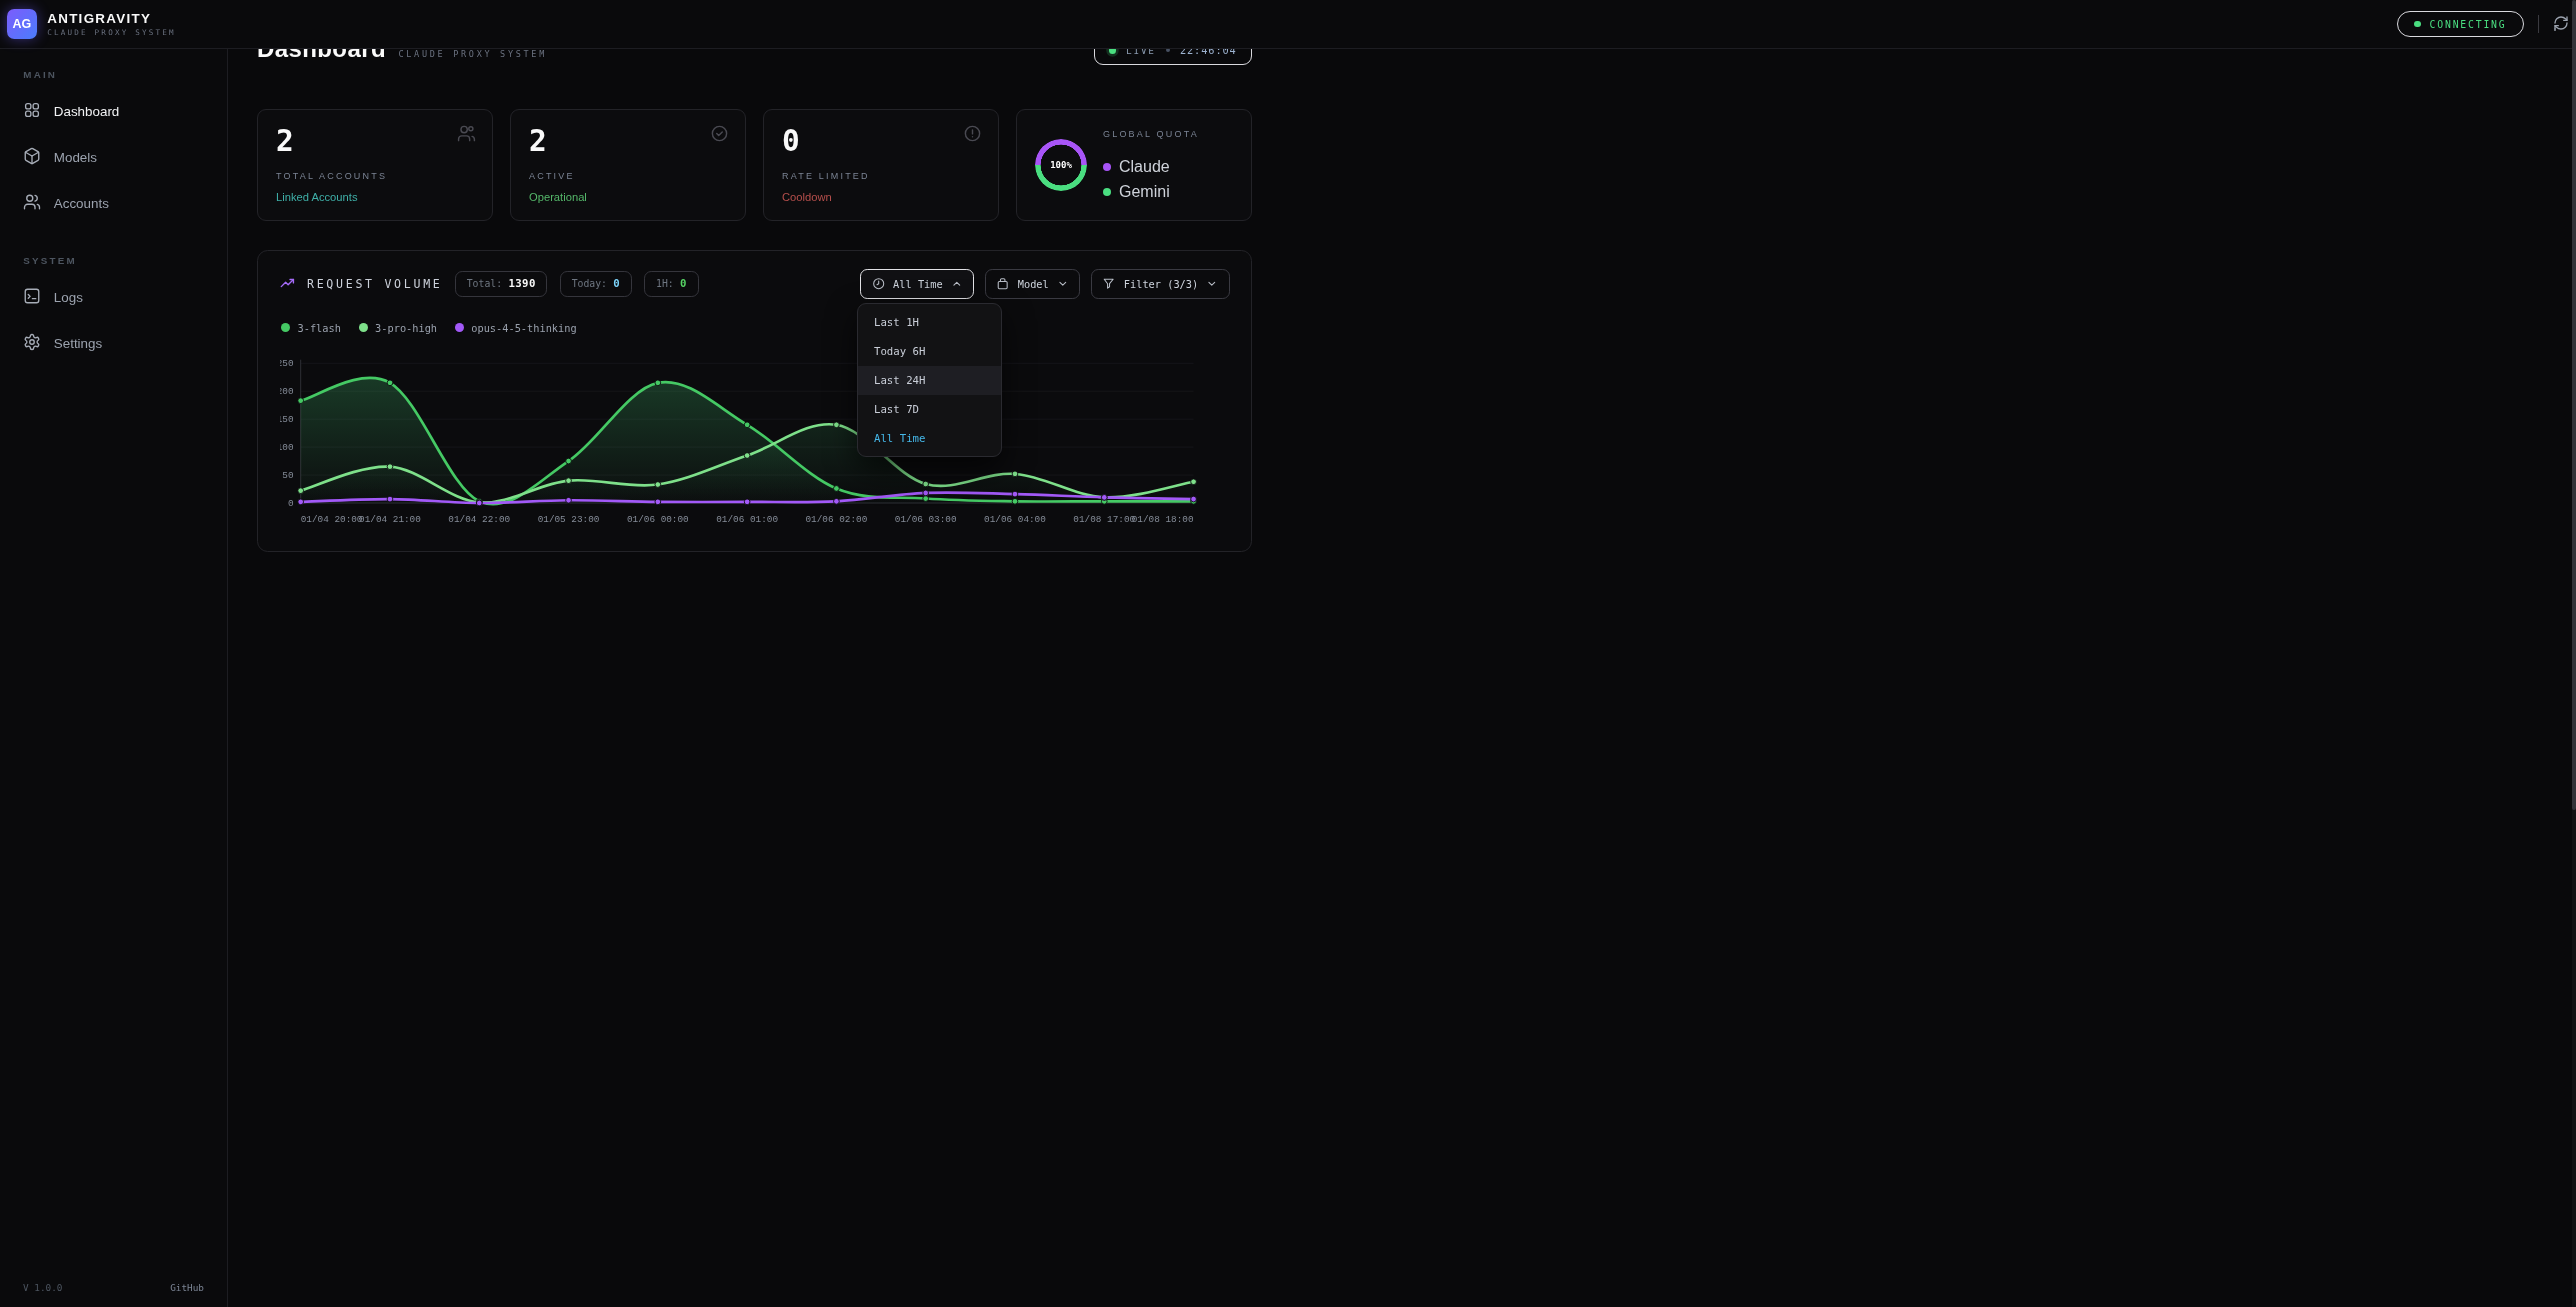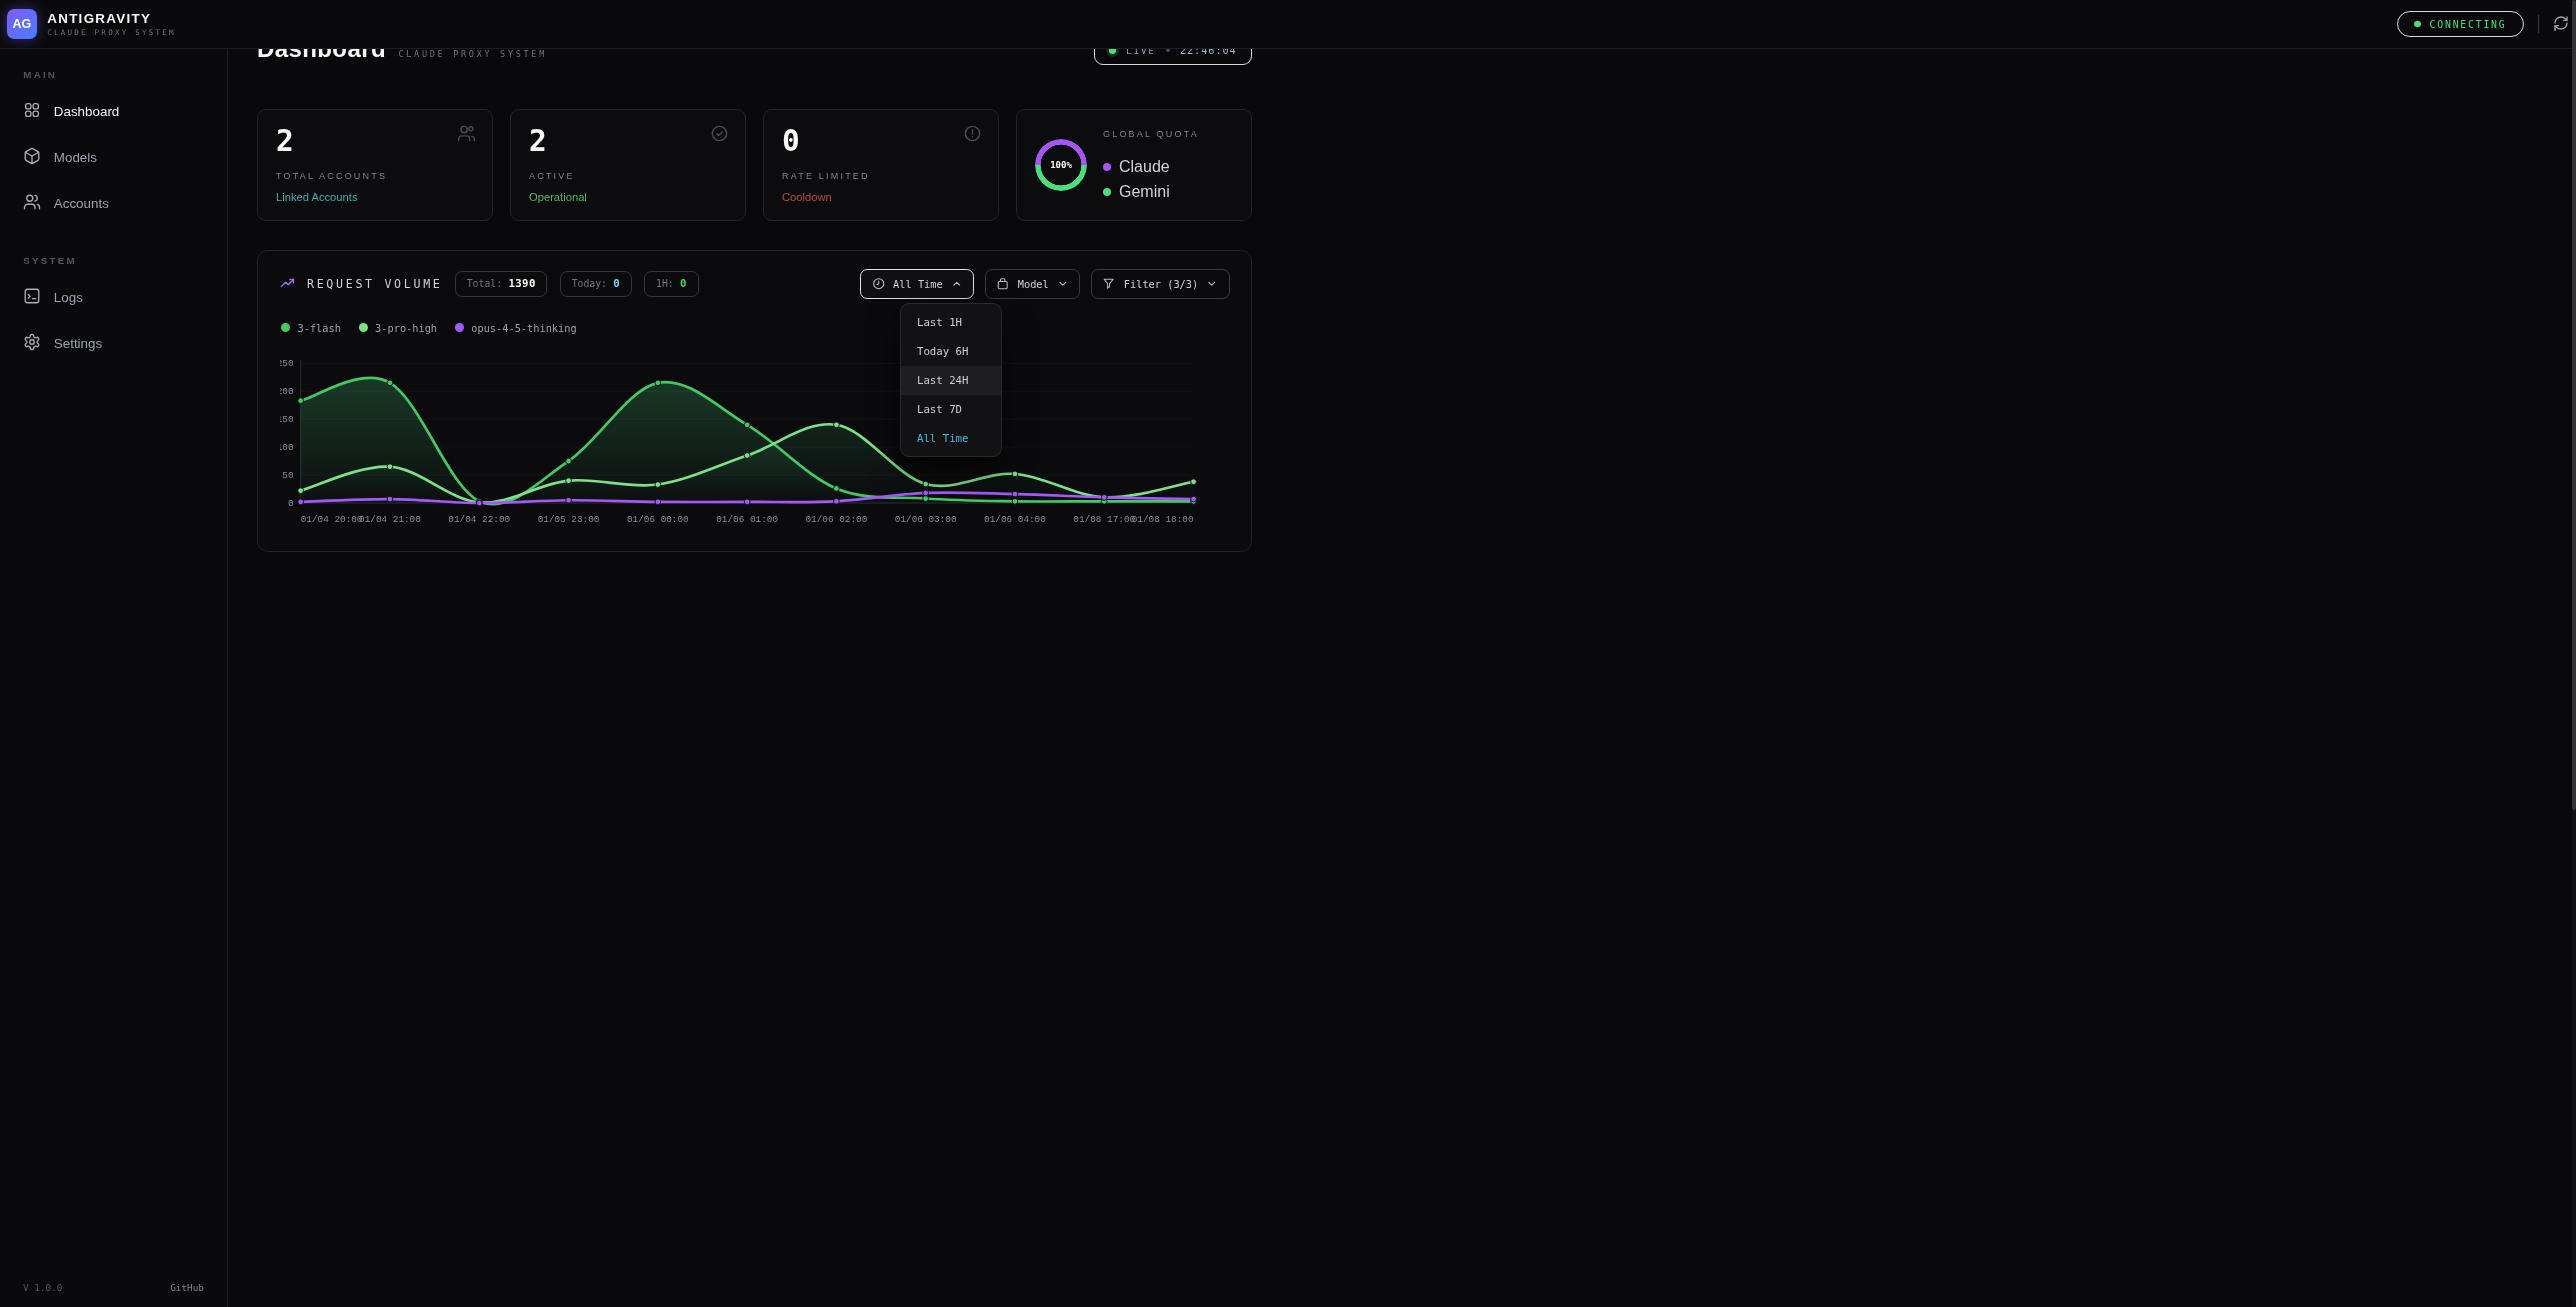--- a/index.html
+++ b/index.html
@@ -75,21 +75,21 @@
   .panel-title { font-family:"DejaVu Sans Mono",monospace; font-size:11.6px; letter-spacing:2.7px; color:#ccd1da; }
   .pill { display:flex; align-items:center; gap:6.3px; border:0.9px solid #35353c; border-radius:7.2px;
     padding:5.4px 10.7px; font-family:"DejaVu Sans Mono",monospace; font-size:9.8px; color:#6e7681; }
   .pill b { font-size:10.7px; letter-spacing:0.4px; }
   .head-btns { margin-left:auto; display:flex; gap:10.7px; }
   .btn { display:flex; align-items:center; gap:8px; border:0.9px solid #3a3a42; border-radius:7.2px; background:none;
     padding:7.2px 10.7px; font-family:"DejaVu Sans Mono",monospace; font-size:10.3px; color:#cdd3dc; cursor:pointer; }
   .btn.active { border:1.3px solid #e2e2e6; background:#101013; }
   .btn svg { color:#b9bec7; }
 
-  .dropdown { position:absolute; top:52px; right:249px; width:102px; background:#121214;
+  .dropdown { position:absolute; top:52px; right:249px; width:145px; background:#121214;
     border:0.9px solid #2a2a30; border-radius:9px; box-shadow:0 12.5px 30px rgba(0,0,0,.65);
     padding:3.6px 0; z-index:50; overflow:hidden; }
   .dd-item { font-family:"DejaVu Sans Mono",monospace; font-size:10.7px; color:#c9ced8;
     padding:8px 16px; cursor:pointer; }
   .dd-item.hl { background:#1e1e23; }
   .dd-item.sel { color:#45b7e8; }
 
   .legend { display:flex; gap:18px; margin-top:23px; padding-left:1.8px; }
   .lg-item { display:flex; align-items:center; gap:7.2px; font-family:"DejaVu Sans Mono",monospace;
     font-size:10.3px; color:#9aa1ad; }

